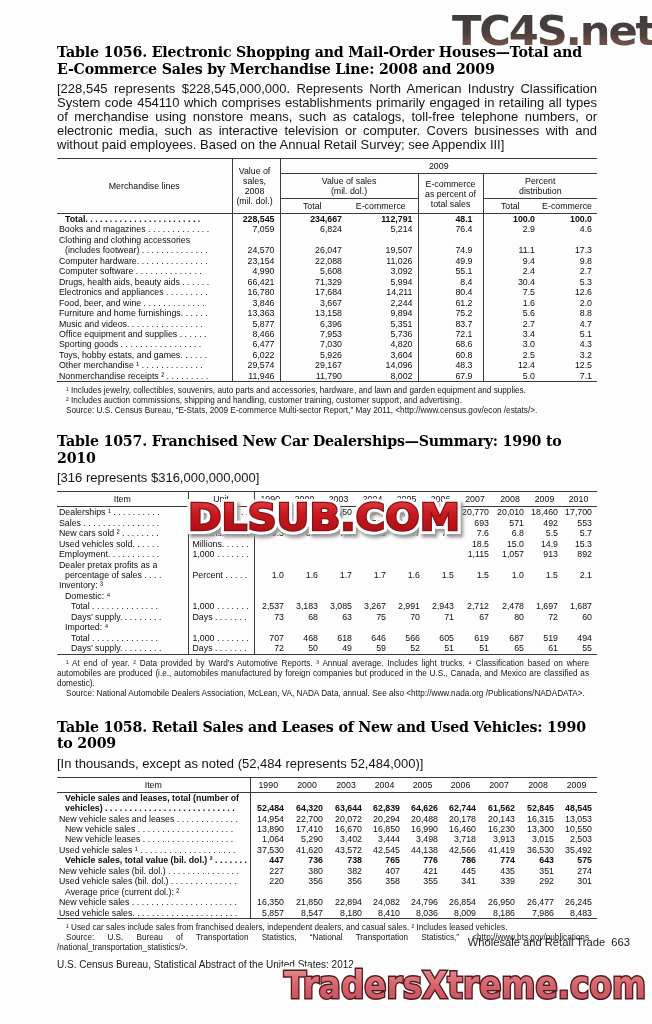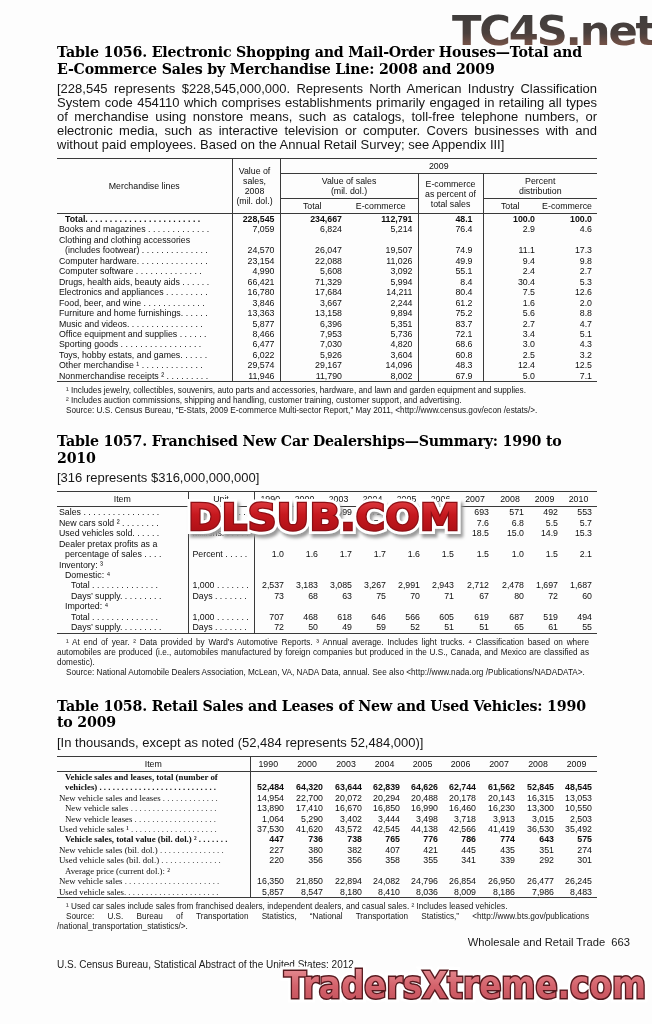--- a/index.html
+++ b/index.html
@@ -21,21 +21,21 @@
   .bB{border-bottom:1px solid #3a3a3a;}
   td{padding:0;line-height:10.45px;vertical-align:bottom;}
   td.num{text-align:right;padding-right:5px;white-space:nowrap;overflow:hidden;}
   td.lbl{white-space:nowrap;overflow:hidden;}
   td.unit{white-space:nowrap;overflow:hidden;padding-left:4px;}
   .ind0{padding-left:2px;} .ind1{padding-left:8px;} .ind2{padding-left:14px;margin-top:31px;}
   tr.bold td{font-weight:bold;}
   .t1056 td:nth-child(1),.t1056 td:nth-child(2),.t1056 td:nth-child(4),.t1056 td:nth-child(5){border-right:1px solid #3a3a3a;}
   .t1056 td:nth-child(5){padding-right:10px;padding-left:9px;}
   .t1057 td:nth-child(1),.t1057 td:nth-child(2){border-right:1px solid #3a3a3a;}
-  .t1058 td:nth-child(1){border-right:1px solid #3a3a3a;font-family:Liberation Serif, serif;}
+  .t1058 td:nth-child(1){border-right:1px solid #3a3a3a;}
   .fn{font-size:8.2px;line-height:10px;margin:0;color:#151515;text-indent:9px;text-align:justify;}
   .fnblock{margin:1px 8px 0 0;}
   .gap1{height:17px;} .gap2{height:20px;}
   
   .wm{position:absolute;pointer-events:none;}
   .wm-top{top:5px;right:-4px;}
   .wm-mid{top:487px;left:178px;}
   .wm-bot{top:953px;left:276px;}
   
   .foot-right{position:absolute;top:936px;right:22px;font-size:11.2px;color:#1a1a1a;white-space:pre;}
@@ -282,20 +282,34 @@
             <th class="hr">2005</th>
             <th class="hr">2006</th>
             <th class="hr">2007</th>
             <th class="hr">2008</th>
             <th class="hr">2009</th>
             <th class="hr">2010</th>
           </tr>
         </thead>
         <tbody>
             <tr>
+              <td class="lbl ind0">Dealerships ¹ . . . . . . . . . .</td>
+              <td class="unit">Number . . . . .</td>
+              <td class="num">24,825</td>
+              <td class="num">22,250</td>
+              <td class="num">21,650</td>
+              <td class="num">21,640</td>
+              <td class="num">21,495</td>
+              <td class="num">21,200</td>
+              <td class="num">20,770</td>
+              <td class="num">20,010</td>
+              <td class="num">18,460</td>
+              <td class="num">17,700</td>
+            </tr>
+            <tr>
               <td class="lbl ind0">Sales . . . . . . . . . . . . . . . .</td>
               <td class="unit">Bil. dol.  . . . . .</td>
               <td class="num">316</td>
               <td class="num">650</td>
               <td class="num">699</td>
               <td class="num">714</td>
               <td class="num">699</td>
               <td class="num">675</td>
               <td class="num">693</td>
               <td class="num">571</td>
@@ -322,20 +336,34 @@
               <td class="num"></td>
               <td class="num"></td>
               <td class="num"></td>
               <td class="num"></td>
               <td class="num"></td>
               <td class="num"></td>
               <td class="num">18.5</td>
               <td class="num">15.0</td>
               <td class="num">14.9</td>
               <td class="num">15.3</td>
+            </tr>
+            <tr>
+              <td class="lbl ind0">Employment. . . . . . . . . . .</td>
+              <td class="unit">1,000 . . . . . . .</td>
+              <td class="num"></td>
+              <td class="num"></td>
+              <td class="num"></td>
+              <td class="num"></td>
+              <td class="num"></td>
+              <td class="num"></td>
+              <td class="num">1,115</td>
+              <td class="num">1,057</td>
+              <td class="num">913</td>
+              <td class="num">892</td>
             </tr>
             <tr>
               <td class="lbl ind0">Dealer pretax profits as a</td>
               <td class="unit"></td>
               <td class="num"></td>
               <td class="num"></td>
               <td class="num"></td>
               <td class="num"></td>
               <td class="num"></td>
               <td class="num"></td>

